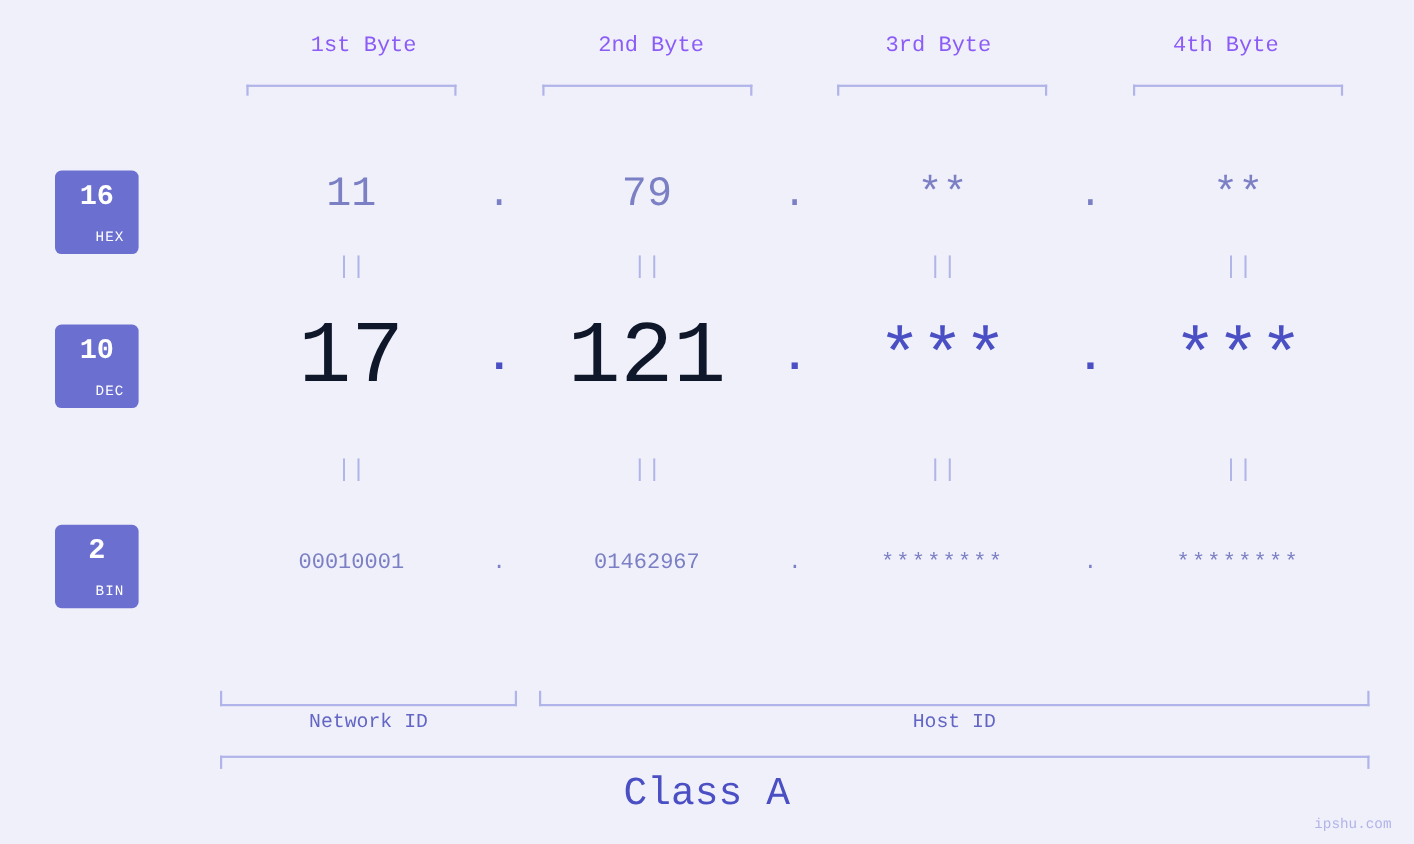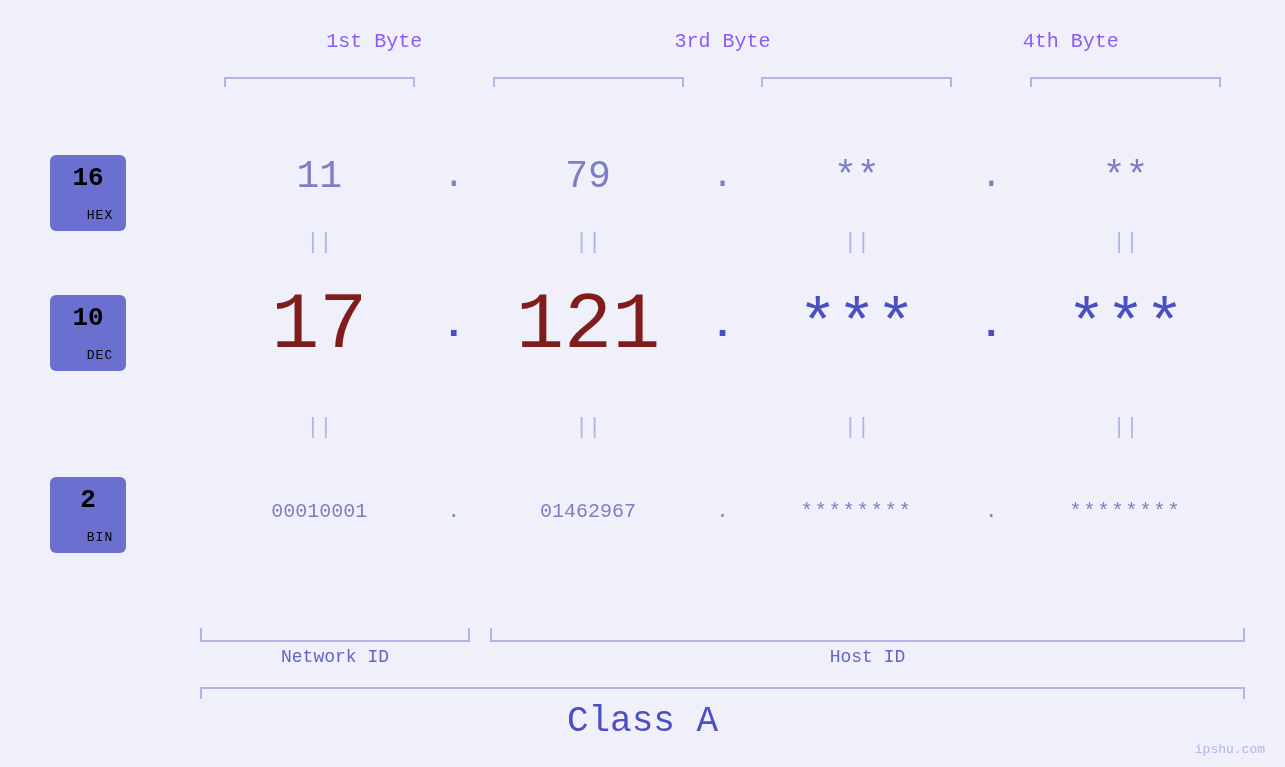--- a/index.html
+++ b/index.html
@@ -16,21 +16,21 @@
     .container {
       width: 1285px;
       height: 767px;
       position: relative;
       background: #f0f0fa;
     }
 
     
     .badge {
       background-color: #6b70d0;
-      color: #000000;
+      color: #ffffff;
       border-radius: 6px;
       width: 76px;
       height: 76px;
       display: flex;
       flex-direction: column;
       align-items: center;
       justify-content: center;
       font-size: 26px;
       font-weight: bold;
       position: absolute;
@@ -132,21 +132,21 @@
       display: flex;
       position: absolute;
       left: 200px;
       right: 40px;
       align-items: center;
     }
     .dec-cell {
       flex: 1;
       text-align: center;
       font-size: 80px;
-      color: #7f1d1d;
+      color: #0f172a;
       font-family: 'Courier New', Courier, monospace;
       font-weight: 400;
     }
     .dec-cell.masked {
       font-size: 65px;
       color: #4a4fc4;
     }
     .dec-dot-cell {
       width: 30px;
       text-align: center;
@@ -205,20 +205,21 @@
       font-family: 'Courier New', Courier, monospace;
     }
   </style>
 </head>
 <body>
 
 <div class="container">
 
   <div class="byte-headers">
     <div class="byte-header">1st Byte</div>
+    <div class="byte-header">2nd Byte</div>
     <div class="byte-header">3rd Byte</div>
     <div class="byte-header">4th Byte</div>
   </div>
 
   <div class="top-brackets">
     <div class="bracket-cell">
       <div class="bracket-line"></div>
     </div>
     <div style="width:30px;flex:none;"></div>
     <div class="bracket-cell">

